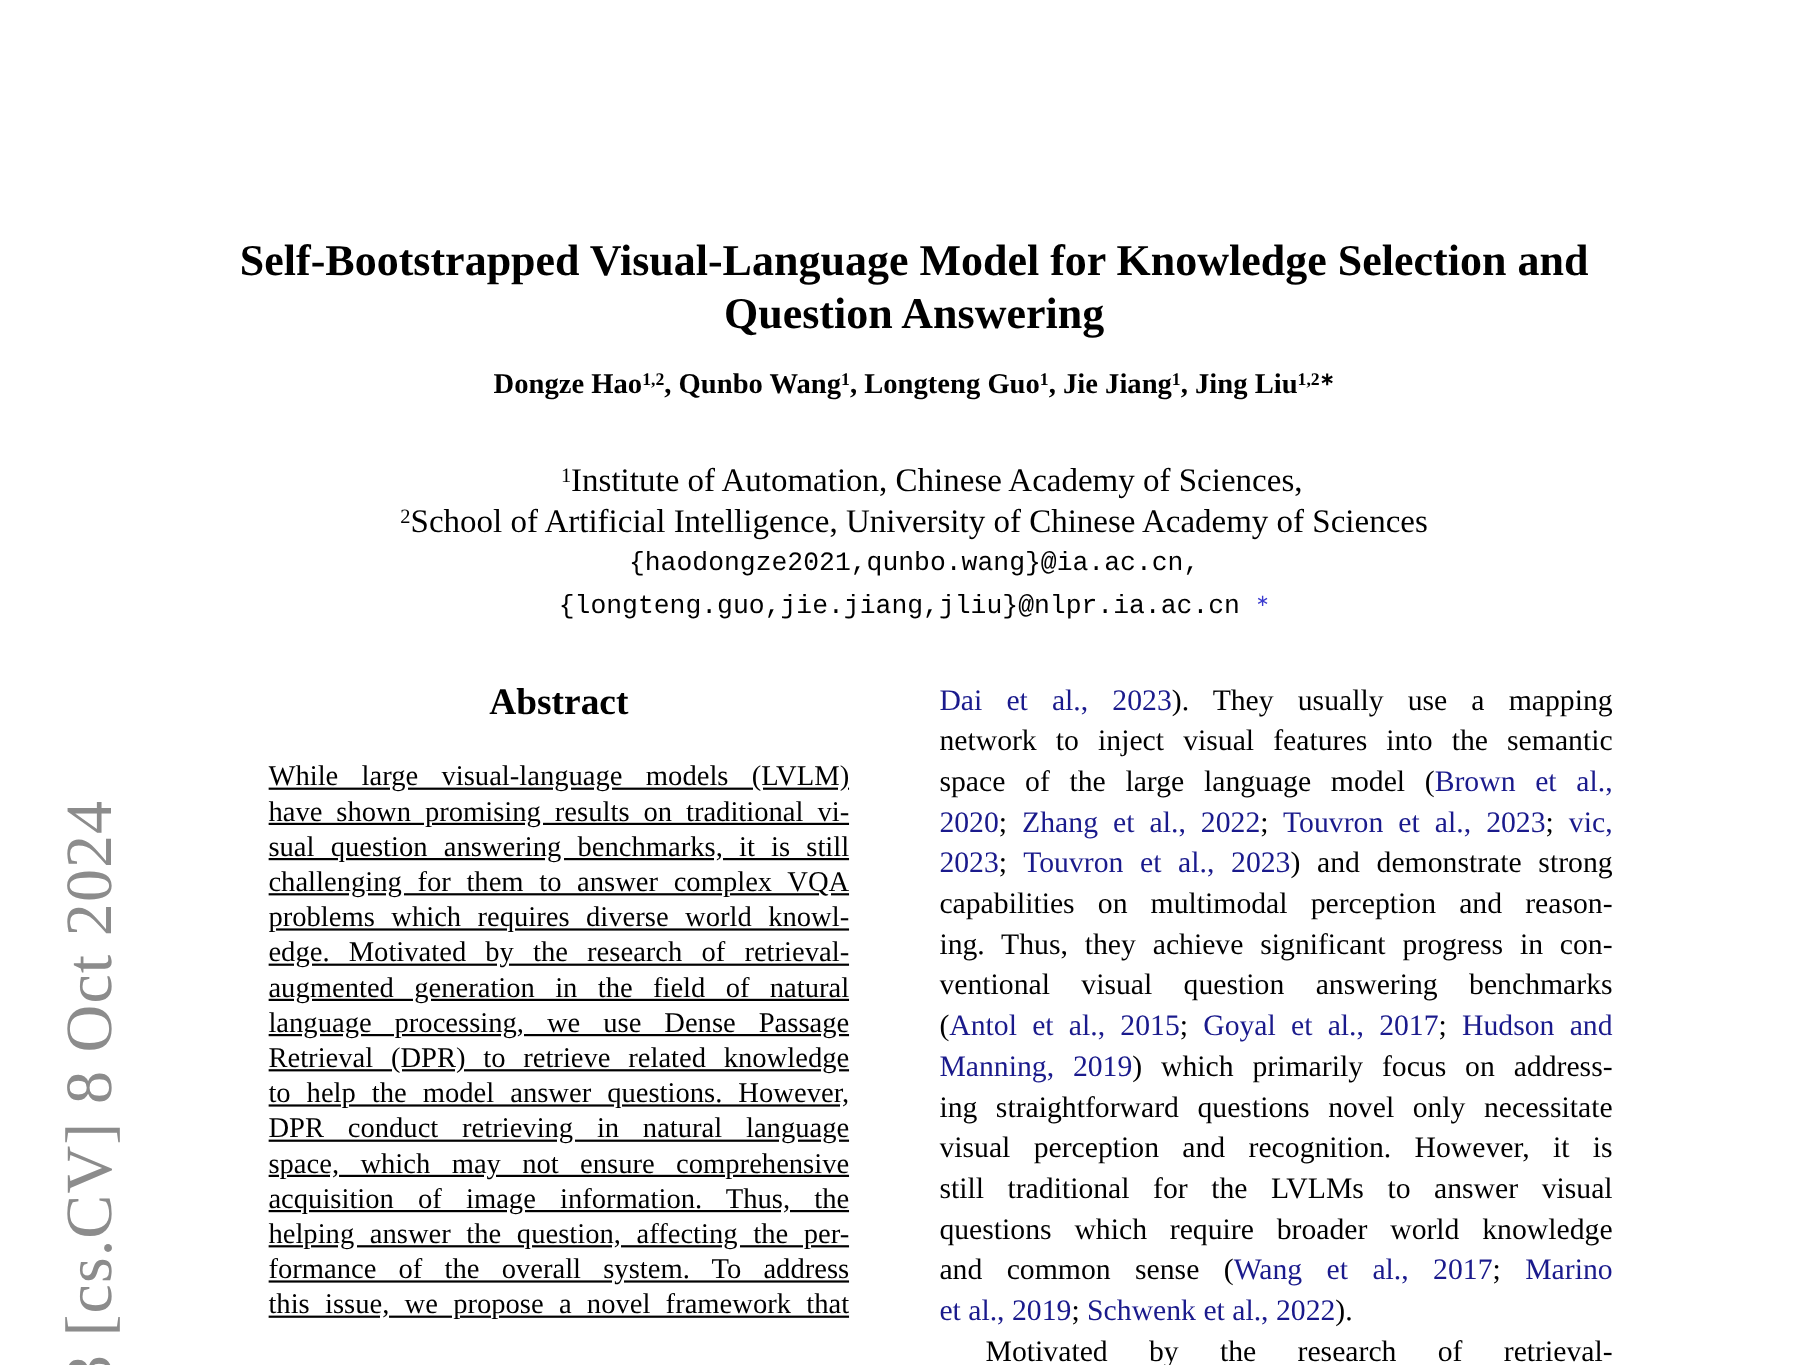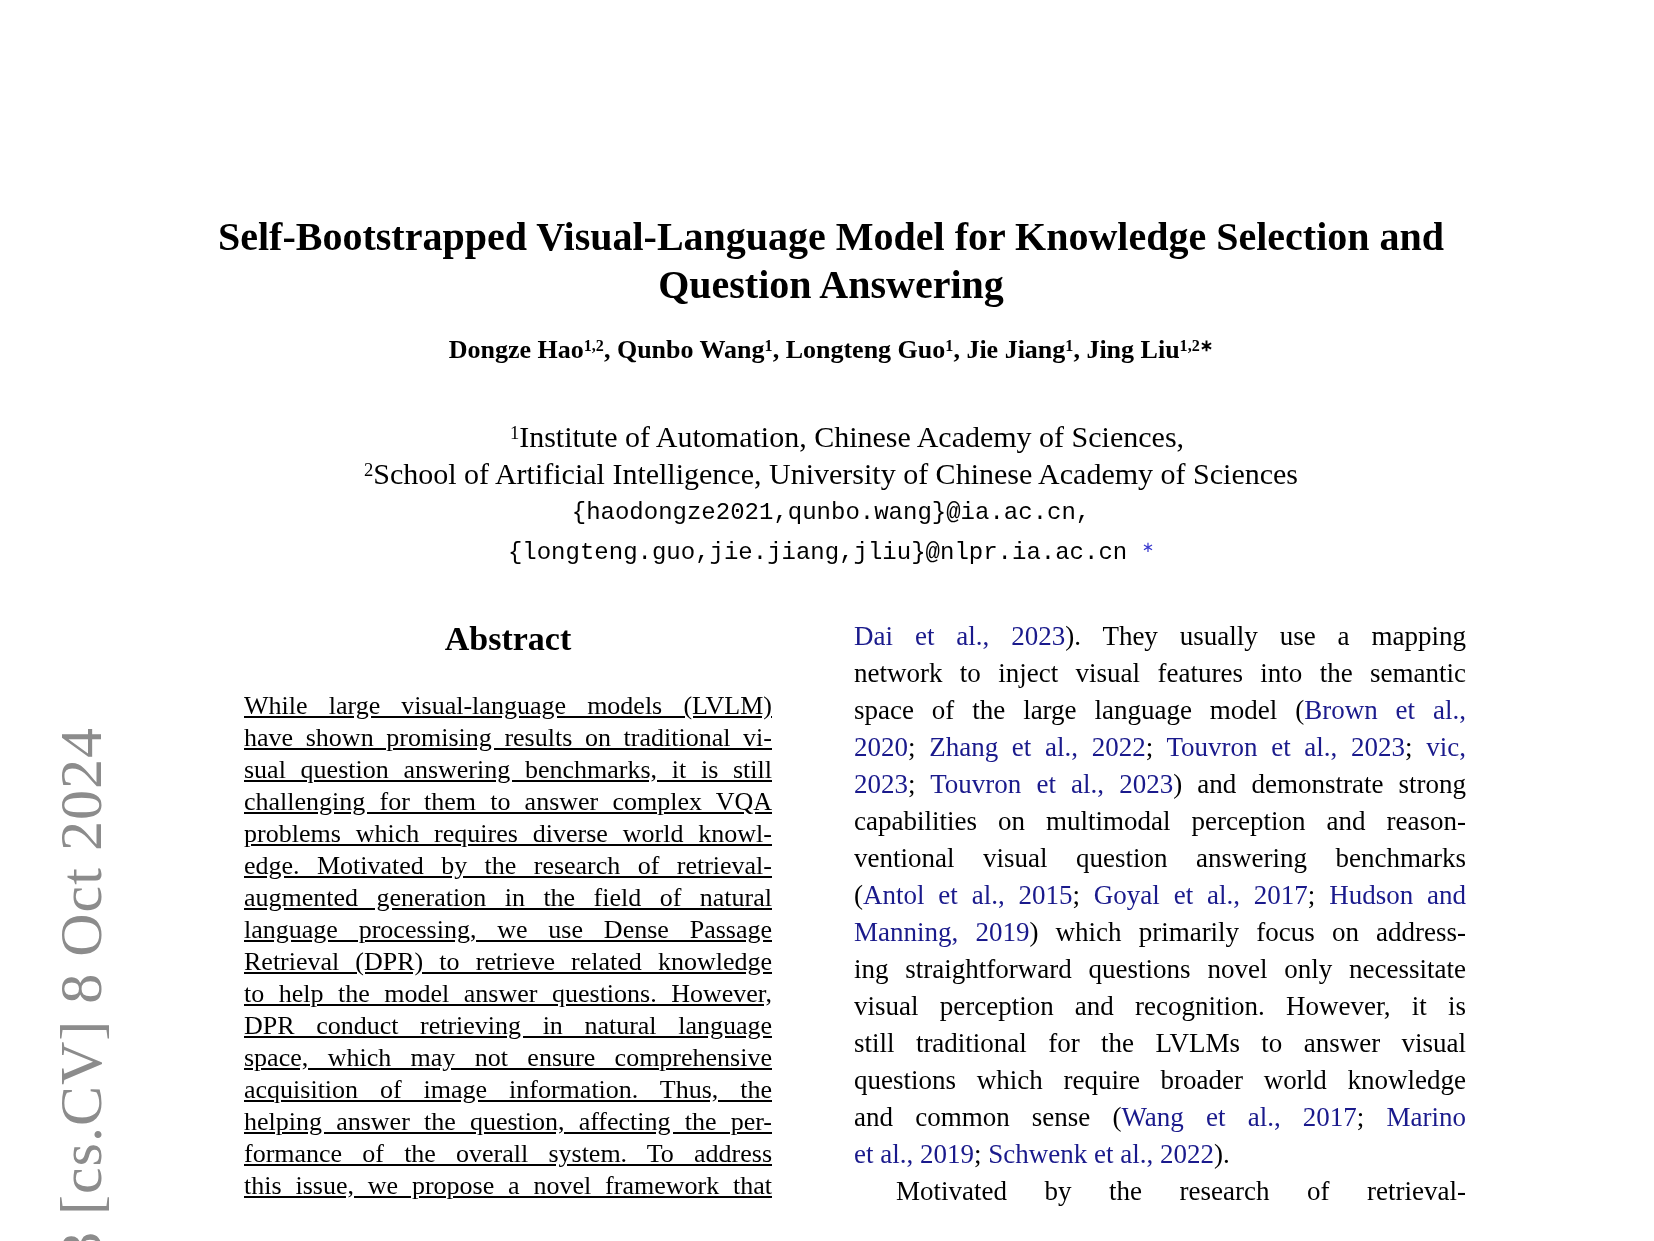--- a/index.html
+++ b/index.html
@@ -103,20 +103,21 @@
       <div class="abs-line">this issue, we propose a novel framework that</div>
     </div>
 
   <div class="intro-body" id="intro-body">
       <div class="intro-line"><span class="cite">Dai et al., 2023</span><span>).  They usually use a mapping</span></div>
       <div class="intro-line"><span>network to inject visual features into the semantic</span></div>
       <div class="intro-line"><span>space of the large language model (</span><span class="cite">Brown et al.,</span></div>
       <div class="intro-line"><span class="cite">2020</span><span>; </span><span class="cite">Zhang et al., 2022</span><span>; </span><span class="cite">Touvron et al., 2023</span><span>; </span><span class="cite">vic,</span></div>
       <div class="intro-line"><span class="cite">2023</span><span>; </span><span class="cite">Touvron et al., 2023</span><span>) and demonstrate strong</span></div>
       <div class="intro-line"><span>capabilities on multimodal perception and reason-</span></div>
+      <div class="intro-line"><span>ing. Thus, they achieve significant progress in con-</span></div>
       <div class="intro-line"><span>ventional visual question answering benchmarks</span></div>
       <div class="intro-line"><span>(</span><span class="cite">Antol et al., 2015</span><span>; </span><span class="cite">Goyal et al., 2017</span><span>; </span><span class="cite">Hudson and</span></div>
       <div class="intro-line"><span class="cite">Manning, 2019</span><span>) which primarily focus on address-</span></div>
       <div class="intro-line"><span>ing straightforward questions novel only necessitate</span></div>
       <div class="intro-line"><span>visual perception and recognition.  However, it is</span></div>
       <div class="intro-line"><span>still traditional for the LVLMs to answer visual</span></div>
       <div class="intro-line"><span>questions which require broader world knowledge</span></div>
       <div class="intro-line"><span>and common sense (</span><span class="cite">Wang et al., 2017</span><span>; </span><span class="cite">Marino</span></div>
       <div class="intro-line line-nj"><span class="cite">et al., 2019</span><span>; </span><span class="cite">Schwenk et al., 2022</span><span>).</span></div>
       <div class="intro-line line-ind"><span>Motivated by the research of retrieval-</span></div>

